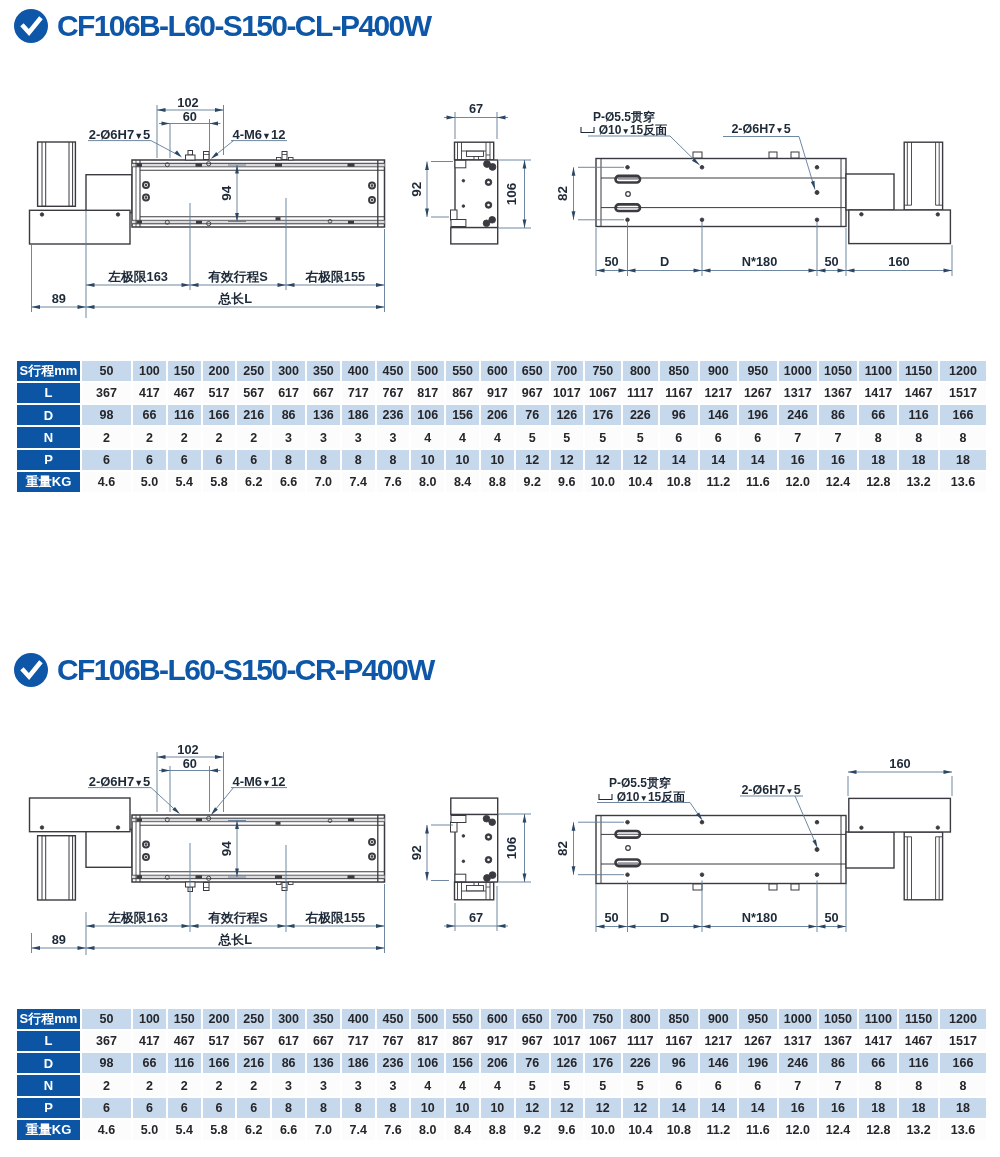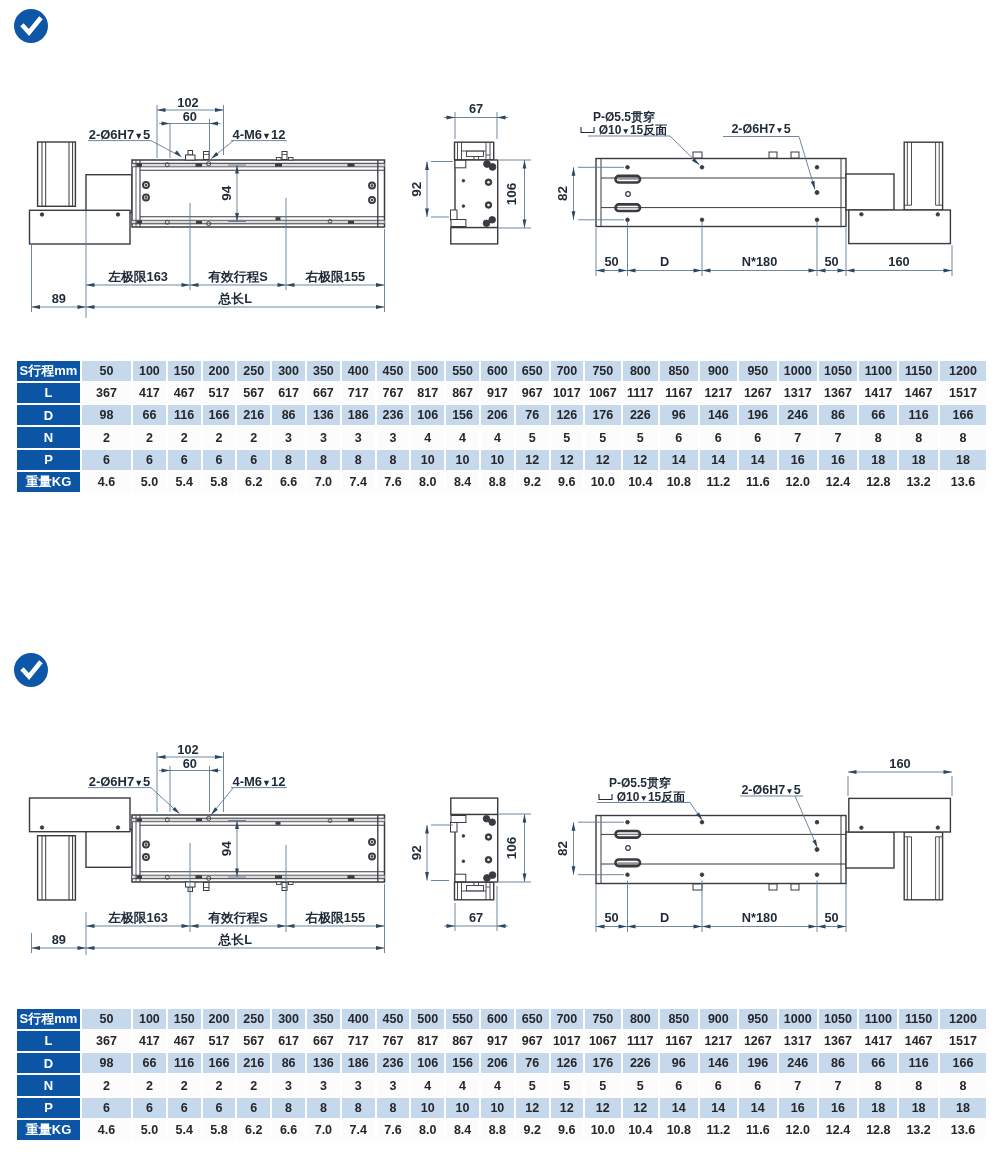--- a/index.html
+++ b/index.html
@@ -12,26 +12,28 @@
 .dt td { font-size:12.5px; font-weight:bold; color:#26262a; text-align:center; vertical-align:middle; height:20.3px; }
 .dt td.b { background:#c6d8ec; }
 .dt td.w { background:#fcfcfc; }
 </style></head>
 <body>
 <div class="hd" style="top:8px">
 <svg class="chk" width="36" height="36" viewBox="0 0 36 36">
       <circle cx="18" cy="18" r="17" fill="#0e56a7"></circle>
       <path d="M10.5 18.5 L16 24.5 L26.5 11.5" fill="none" stroke="#fff" stroke-width="4.6" stroke-linecap="square"></path>
     </svg>
+<span class="ttl">CF106B-L60-S150-CL-P400W</span>
   </div>
 <div class="hd" style="top:652px">
 <svg class="chk" width="36" height="36" viewBox="0 0 36 36">
       <circle cx="18" cy="18" r="17" fill="#0e56a7"></circle>
       <path d="M10.5 18.5 L16 24.5 L26.5 11.5" fill="none" stroke="#fff" stroke-width="4.6" stroke-linecap="square"></path>
     </svg>
+<span class="ttl">CF106B-L60-S150-CR-P400W</span>
   </div>
 <svg width="1000" height="1157" viewBox="0 0 1000 1157" style="position:absolute;left:0;top:0">
 <defs>
       <g id="parts">
 <rect x="86" y="174.7" width="46" height="38" fill="#ffffff" stroke="#3a3a40" stroke-width="1.4"></rect>
         <rect x="37.6" y="142" width="37.8" height="64.3" fill="#ffffff" stroke="#3a3a40" stroke-width="1.4"></rect>
         <line x1="42" y1="142" x2="42" y2="206.3" stroke="#3a3a40" stroke-width="1"></line>
         <line x1="45.7" y1="142" x2="45.7" y2="206.3" stroke="#3a3a40" stroke-width="1"></line>
         <line x1="69" y1="142" x2="69" y2="206.3" stroke="#3a3a40" stroke-width="1"></line>
         <line x1="72.6" y1="142" x2="72.6" y2="206.3" stroke="#3a3a40" stroke-width="1"></line>

